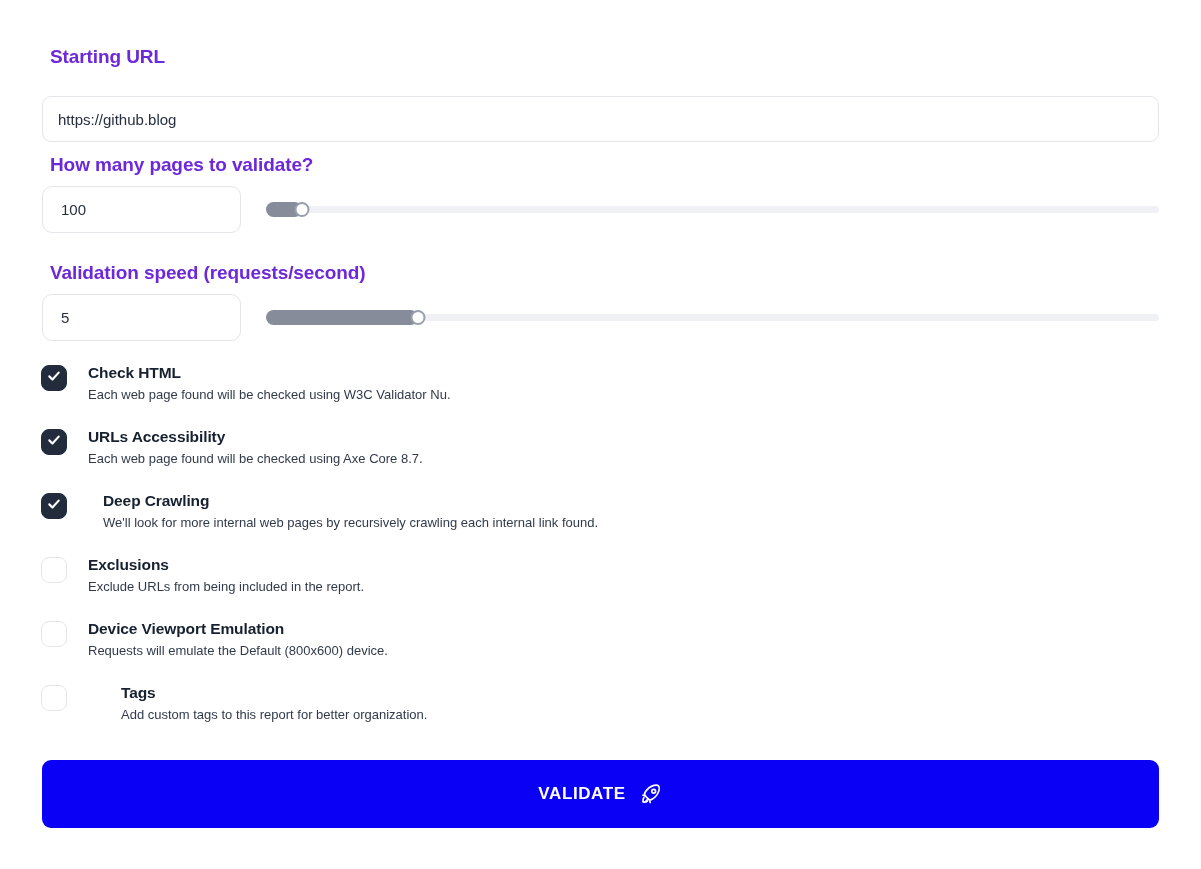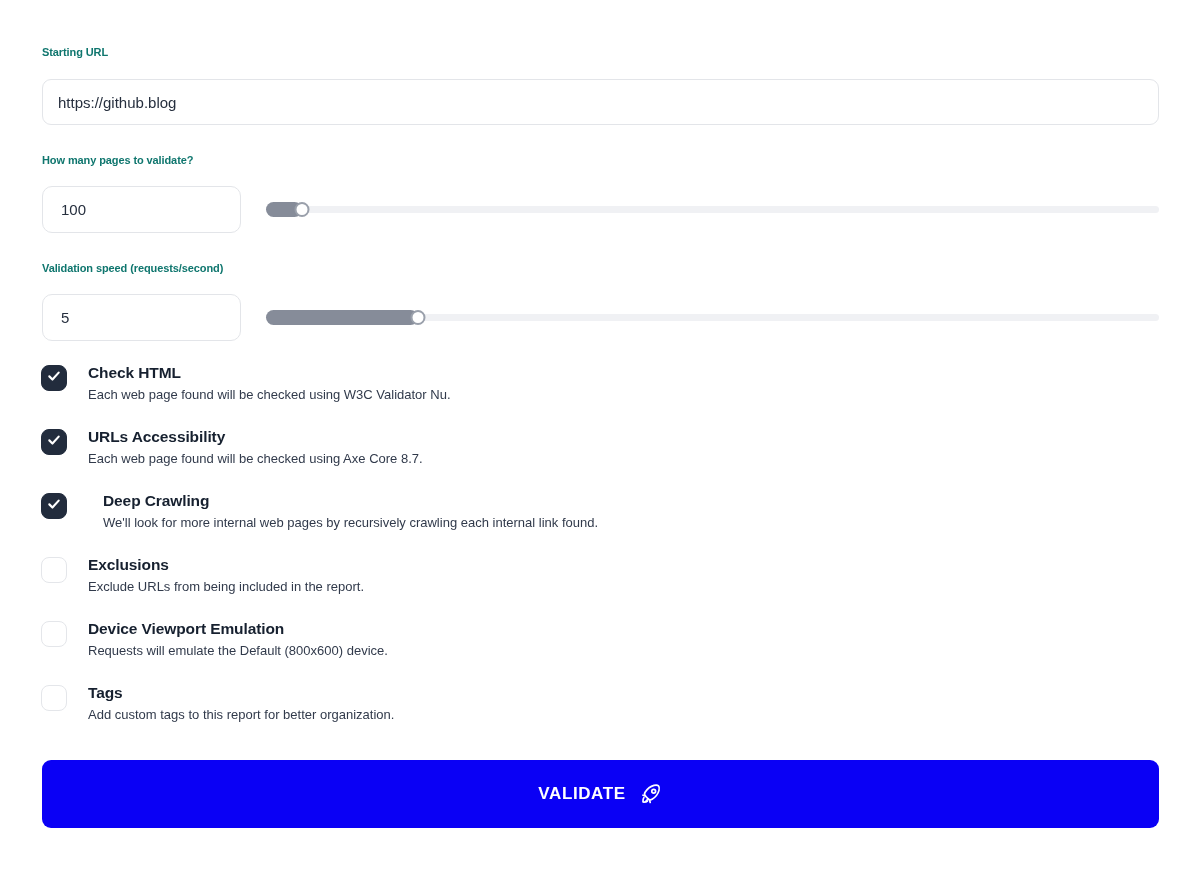--- a/index.html
+++ b/index.html
@@ -18,25 +18,26 @@
 
   .page {
     position: relative;
     width: 1201px;
     height: 869px;
     padding: 0 42px;
   }
 
   
   .field-label {
-    font-size: 11px;
+    font-size: 19px;
     font-weight: 700;
-    color: #0f766e;
+    color: #6d28d9;
     letter-spacing: -0.1px;
     line-height: 1;
+    margin-left: 8px;
   }
 
   
   .text-input {
     display: block;
     width: 1117px;
     height: 46px;
     border: 1px solid #e3e5e9;
     border-radius: 9px;
     background: #ffffff;
@@ -171,21 +172,21 @@
     height: 24px;
   }
 </style>
 </head>
 <body>
 
 <div class="page">
 
   <div style="position:absolute; left:42px; top:47px;" class="field-label">Starting URL</div>
 
-  <input class="text-input" type="text" style="position: absolute; left: 42px; top: 79px; padding-left: 15px;" value="https://github.blog">
+  <input class="text-input" type="text" style="position: absolute; left: 42px; top: 96px; padding-left: 15px;" value="https://github.blog">
 
   <div style="position:absolute; left:42px; top:155px;" class="field-label">How many pages to validate?</div>
 
   <div class="slider-row" style="position:absolute; left:42px; top:186px;">
     <input class="num-input" type="text" value="100" style="">
     <div class="slider-wrap">
       <div class="slider-track"></div>
       <div class="slider-fill" id="pages-fill" style="width: 4%;"></div>
       <div class="slider-thumb" id="pages-thumb" style="left: 4%;"></div>
     </div>
@@ -243,21 +244,21 @@
           <div class="option-desc">Exclude URLs from being included in the report.</div>
         </div>
       </div>
       <div class="option" style="position: absolute; left: 0px; top: 256px;">
         <div class="checkbox unchecked"></div>
         <div class="option-text">
           <div class="option-title">Device Viewport Emulation</div>
           <div class="option-desc">Requests will emulate the Default (800x600) device.</div>
         </div>
       </div>
-      <div class="option" style="position: absolute; left: 0px; top: 320px;">
+      <div class="option" style="position: absolute; left: 0px; top: 320px; gap: 33px;">
         <div class="checkbox unchecked"></div>
         <div class="option-text">
           <div class="option-title">Tags</div>
           <div class="option-desc">Add custom tags to this report for better organization.</div>
         </div>
       </div>
     </div>
 
   <button class="validate-btn" style="position:absolute; left:42px; top:760px;">
     <span>VALIDATE</span>

